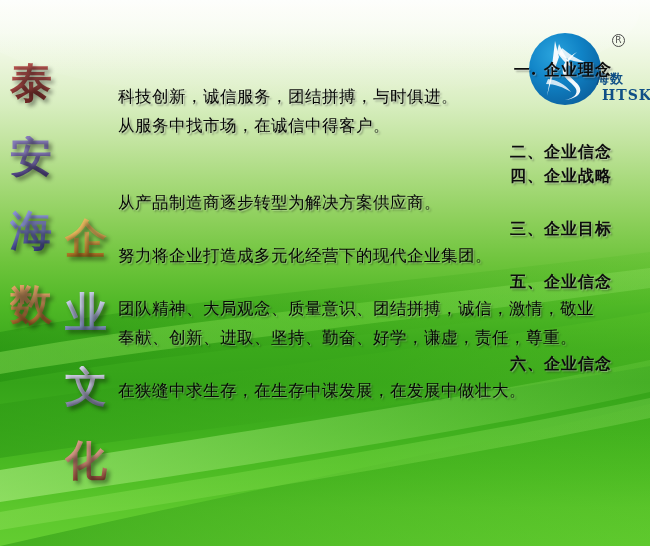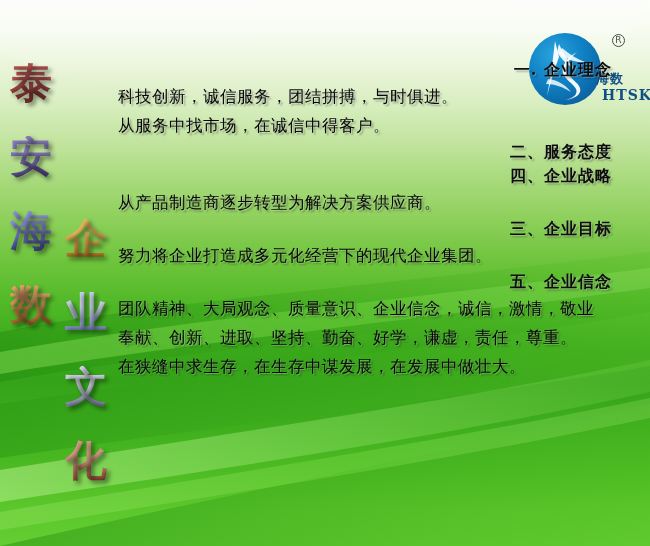--- a/index.html
+++ b/index.html
@@ -214,33 +214,34 @@
       <span class="vchar" style="background-image: linear-gradient(rgb(215, 154, 134) 0%, rgb(215, 154, 134) 35%, rgb(138, 68, 48) 100%);">化</span>
     </div>
 
   <div id="content">
       <div class="section">
         <div class="sec-title">一. 企业理念</div>
         <div class="sec-line">科技创新，诚信服务，团结拼搏，与时俱进。</div>
         <div class="sec-line">从服务中找市场，在诚信中得客户。</div>
       </div>
       <div class="section">
-        <div class="sec-title">二、服务态度</div>
+        <div class="sec-title">二、企业信念</div>
       </div>
       <div class="section">
         <div class="sec-title">四、企业战略</div>
         <div class="sec-line">从产品制造商逐步转型为解决方案供应商。</div>
       </div>
       <div class="section">
         <div class="sec-title">三、企业目标</div>
         <div class="sec-line">努力将企业打造成多元化经营下的现代企业集团。</div>
       </div>
       <div class="section">
         <div class="sec-title">五、企业信念</div>
-        <div class="sec-line">团队精神、大局观念、质量意识、企业信念，诚信，激情，敬业</div>
+        <div class="sec-line">团队精神、大局观念、质量意识、团结拼搏，诚信，激情，敬业</div>
         <div class="sec-line">奉献、创新、进取、坚持、勤奋、好学，谦虚，责任，尊重。</div>
       </div>
       <div class="section">
+        <div class="sec-title">六、企业信念</div>
         <div class="sec-line">在狭缝中求生存，在生存中谋发展，在发展中做壮大。</div>
       </div>
     </div>
 
 </div>
 
 </body></html>

